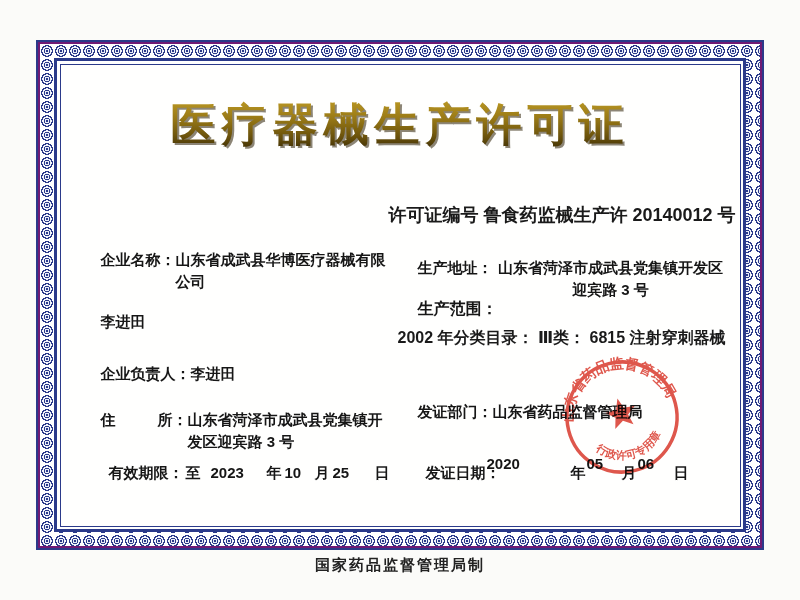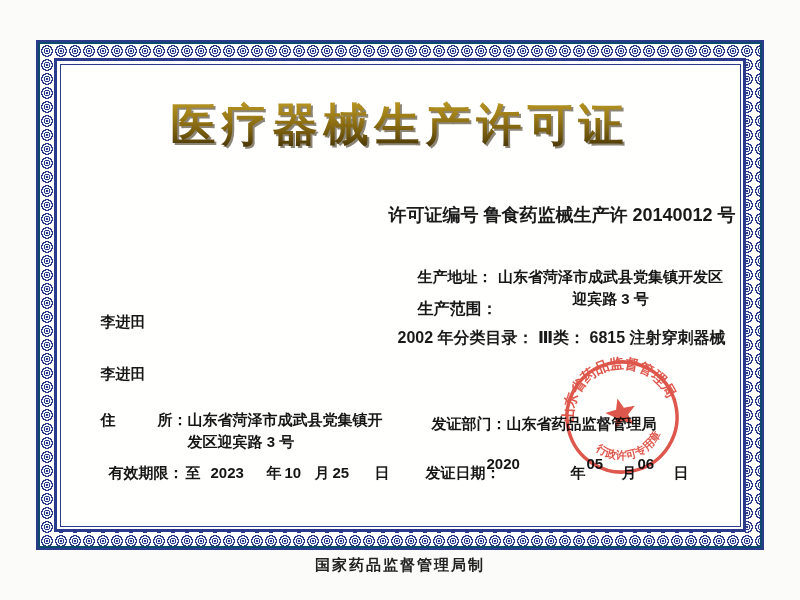--- a/index.html
+++ b/index.html
@@ -1,21 +1,21 @@
 <!DOCTYPE html>
 <html><head>
 <meta charset="utf-8">
 <style>
   html,body{margin:0;padding:0;}
   body{width:800px;height:600px;background:#fbfbf9;font-family:"Liberation Sans","DejaVu Sans",sans-serif;overflow:hidden;}
   .page{position:relative;width:800px;height:600px;}
 
   
   .frame-outer{position:absolute;left:36px;top:40px;width:728px;height:510px;
-    box-sizing:border-box;border:2px solid #2b3a8a;padding:2px;background:#0c4a6e;}
+    box-sizing:border-box;border:2px solid #2b3a8a;padding:2px;background:#701a75;}
   .rosette-band{width:100%;height:100%;box-sizing:border-box;padding:14px;
     background-color:#fff;
     background-image:radial-gradient(circle at 7px 7px,
       #2b3a8a 1.4px,#e8ecf7 1.4px 2.4px,
       #2b3a8a 2.4px 3.3px,#f2f4fb 3.3px 4.6px,
       #2b3a8a 4.6px 6px,#fff 6px 6.9px,rgba(0,0,0,0) 6.9px);
     background-size:14px 14px;}
   .frame-mid{width:100%;height:100%;box-sizing:border-box;border:3.5px solid #2b3a8a;
     padding:2.5px;background:#fff;}
   .frame-inner{position:relative;width:100%;height:100%;box-sizing:border-box;
@@ -31,29 +31,29 @@
   .license{position:absolute;top:138px;right:4px;font-size:18px;font-weight:600;color:#1a1a1a;white-space:nowrap;}
 
   .f{position:absolute;font-size:15px;font-weight:700;color:#161616;display:flex;align-items:flex-start;line-height:22px;}
   .f .lab{white-space:nowrap;}
   .f .val{display:inline-block;}
   .w-company{width:214px;}
   .w-address{width:236px;text-align:center;}
   .w-residence{width:204px;}
 
   .pos-company{left:40px;top:184px;}
-  .pos-address{left:357px;top:201px;}
+  .pos-address{left:357px;top:192px;}
   .pos-legal{left:40px;top:246px;}
   .pos-scope-label{left:357px;top:234px;font-size:16px;font-weight:700;color:#161616;position:absolute;}
   .scope-line{position:absolute;left:337px;font-size:16px;font-weight:600;color:#1a1a1a;white-space:nowrap;}
   .pos-scope1{top:263px;}
   .pos-scope2{top:283px;}
   .pos-manager{left:40px;top:298px;}
   .pos-residence{left:40px;top:344px;justify-content:center;}
-  .pos-issuer{left:357px;top:348px;margin-left:14px;}
+  .pos-issuer{left:357px;top:336px;}
 
   .spread-zhu{display:inline-block;margin-right:42px;}
 
   .daterow{position:absolute;top:399px;left:8px;width:100%;height:34px;font-size:15px;font-weight:700;color:#161616;}
   .dp{position:absolute;white-space:nowrap;}
   .raised{top:-9px;}
 
   
   .seal{position:absolute;left:486px;top:277px;width:150px;height:150px;
     transform:rotate(-14deg);opacity:0.85;mix-blend-mode:multiply;}
@@ -68,34 +68,39 @@
 
   <div class="frame-outer">
     <div class="rosette-band">
       <div class="frame-mid">
         <div class="frame-inner">
 
           <div class="title">医疗器械生产许可证</div>
 
           <div class="license">许可证编号 鲁食药监械生产许 20140012 号</div>
 
+          <div class="f pos-company">
+            <span class="lab">企业名称：</span>
+            <span class="val w-company">山东省成武县华博医疗器械有限公司</span>
+          </div>
 
           <div class="f pos-address">
             <span class="lab">生产地址：</span>
             <span class="val w-address">山东省菏泽市成武县党集镇开发区迎宾路 3 号</span>
           </div>
 
           <div class="f pos-legal">
             <span class="val">李进田</span>
           </div>
 
           <div class="pos-scope-label">生产范围：</div>
           <div class="scope-line pos-scope1">2002 年分类目录： Ⅲ类： 6815 注射穿刺器械</div>
 
           <div class="f pos-manager">
+            <span class="lab">企业负责人：</span>
             <span class="val">李进田</span>
           </div>
 
           <div class="f pos-residence">
             <span class="lab"><span class="spread-zhu">住</span><span>所：</span></span>
             <span class="val w-residence">山东省菏泽市成武县党集镇开发区迎宾路 3 号</span>
           </div>
 
           <div class="f pos-issuer">
             <span class="lab">发证部门：</span>

